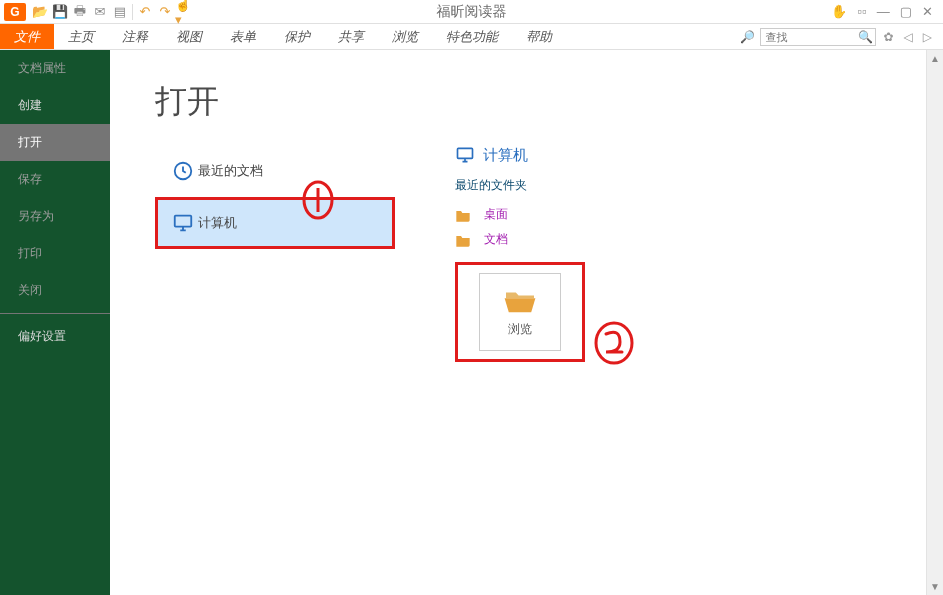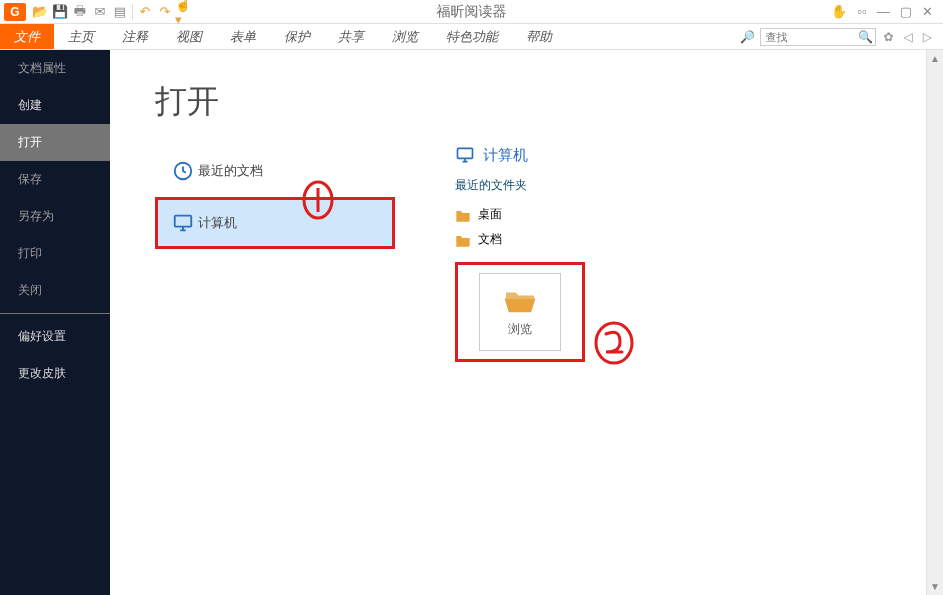--- a/index.html
+++ b/index.html
@@ -22,41 +22,41 @@
   .ribbon-tab.active { background:#ff6600; color:#fff; }
   .ribbon-right { margin-left:auto; display:flex; align-items:center; gap:4px; padding-right:8px; }
   .search-wrap { position:relative; display:flex; align-items:center; }
   .search-icon { width:18px; height:18px; display:inline-flex; align-items:center; justify-content:center; color:#e8a33d; font-size:12px; }
   .search-input { width:116px; height:18px; border:1px solid #ccc; font-size:11px; color:#888; padding:0 20px 0 4px; background:#fff; }
   .search-go { position:absolute; right:3px; top:2px; color:#2a6fbf; font-size:12px; }
   .ribright-icon { color:#999; font-size:12px; cursor:pointer; padding:0 3px; }
 
   
   .body-area { display:flex; height:545px; }
-  .sidebar { width:110px; background:#0f172a; display:flex; flex-direction:column; }
+  .sidebar { width:110px; background:#14532d; display:flex; flex-direction:column; }
   .side-item { height:37px; display:flex; align-items:center; padding-left:18px; color:#d8d8d8; font-size:12px; cursor:pointer; }
   .side-item.disabled { color:#9d9d9d; }
   .side-item.active { background:#757575; color:#fff; }
   .side-sep { height:1px; background:#757575; margin:4px 0; }
 
   .main { flex:1; position:relative; background:#fff; }
   .page-title-h { position:absolute; left:45px; top:30px; font-size:32px; color:#4a4a4a; font-family:"SimSun", serif; }
 
   
   .opt-col { position:absolute; left:45px; top:95px; width:240px; }
   .opt { height:52px; display:flex; align-items:center; gap:4px; padding-left:14px; cursor:pointer; font-size:13px; color:#444; border:3px solid transparent; }
   .opt.selected { background:#cfe6fb; }
   .opt.selected.red-box { border:3px solid #e01c1c; }
   .opt svg { flex-shrink:0; }
 
   
   .comp-col { position:absolute; left:345px; top:95px; width:250px; }
   .comp-head { display:flex; align-items:center; gap:8px; color:#2a6fbf; font-size:15px; margin-bottom:12px; }
   .comp-sub { font-size:12px; color:#0c4a6e; margin:6px 0 8px 0; }
-  .folder-line { display:flex; align-items:center; gap:7px; font-size:12px; color:#000000; padding:4px 0; cursor:pointer; }
+  .folder-line { display:flex; align-items:center; gap:13px; font-size:12px; color:#a21caf; padding:4px 0; cursor:pointer; }
   .folder-line svg { flex-shrink:0; }
 
   .browse-wrap { margin-top:10px; padding:8px; border:3px solid #e01c1c; width:130px; display:flex; justify-content:center; }
   .browse-box { width:82px; height:78px; border:1px solid #ccc; display:flex; flex-direction:column; align-items:center; justify-content:center; gap:6px; cursor:pointer; }
   .browse-box span { font-size:12px; color:#555; }
 
   
   .anno { position:absolute; color:#e01c1c; font-size:26px; font-weight:bold; font-family:"Comic Sans MS","Segoe Script",cursive; pointer-events:none; }
 
   
@@ -116,21 +116,20 @@
   <div class="sidebar">
     <div class="side-item disabled">文档属性</div>
     <div class="side-item">创建</div>
     <div class="side-item active">打开</div>
     <div class="side-item disabled">保存</div>
     <div class="side-item disabled">另存为</div>
     <div class="side-item disabled">打印</div>
     <div class="side-item disabled">关闭</div>
     <div class="side-sep"></div>
     <div class="side-item">偏好设置</div>
-    <div class="side-item">更改皮肤</div>
   </div>
 
   <div class="main">
     <div class="page-title-h">打开</div>
 
     <div class="opt-col">
       <div class="opt">
         <svg width="22" height="22" viewBox="0 0 24 24" fill="none" stroke="#2a6fbf" stroke-width="2">
             <circle cx="12" cy="12" r="9"></circle>
             <path d="M12 7v5l3 2"></path>

